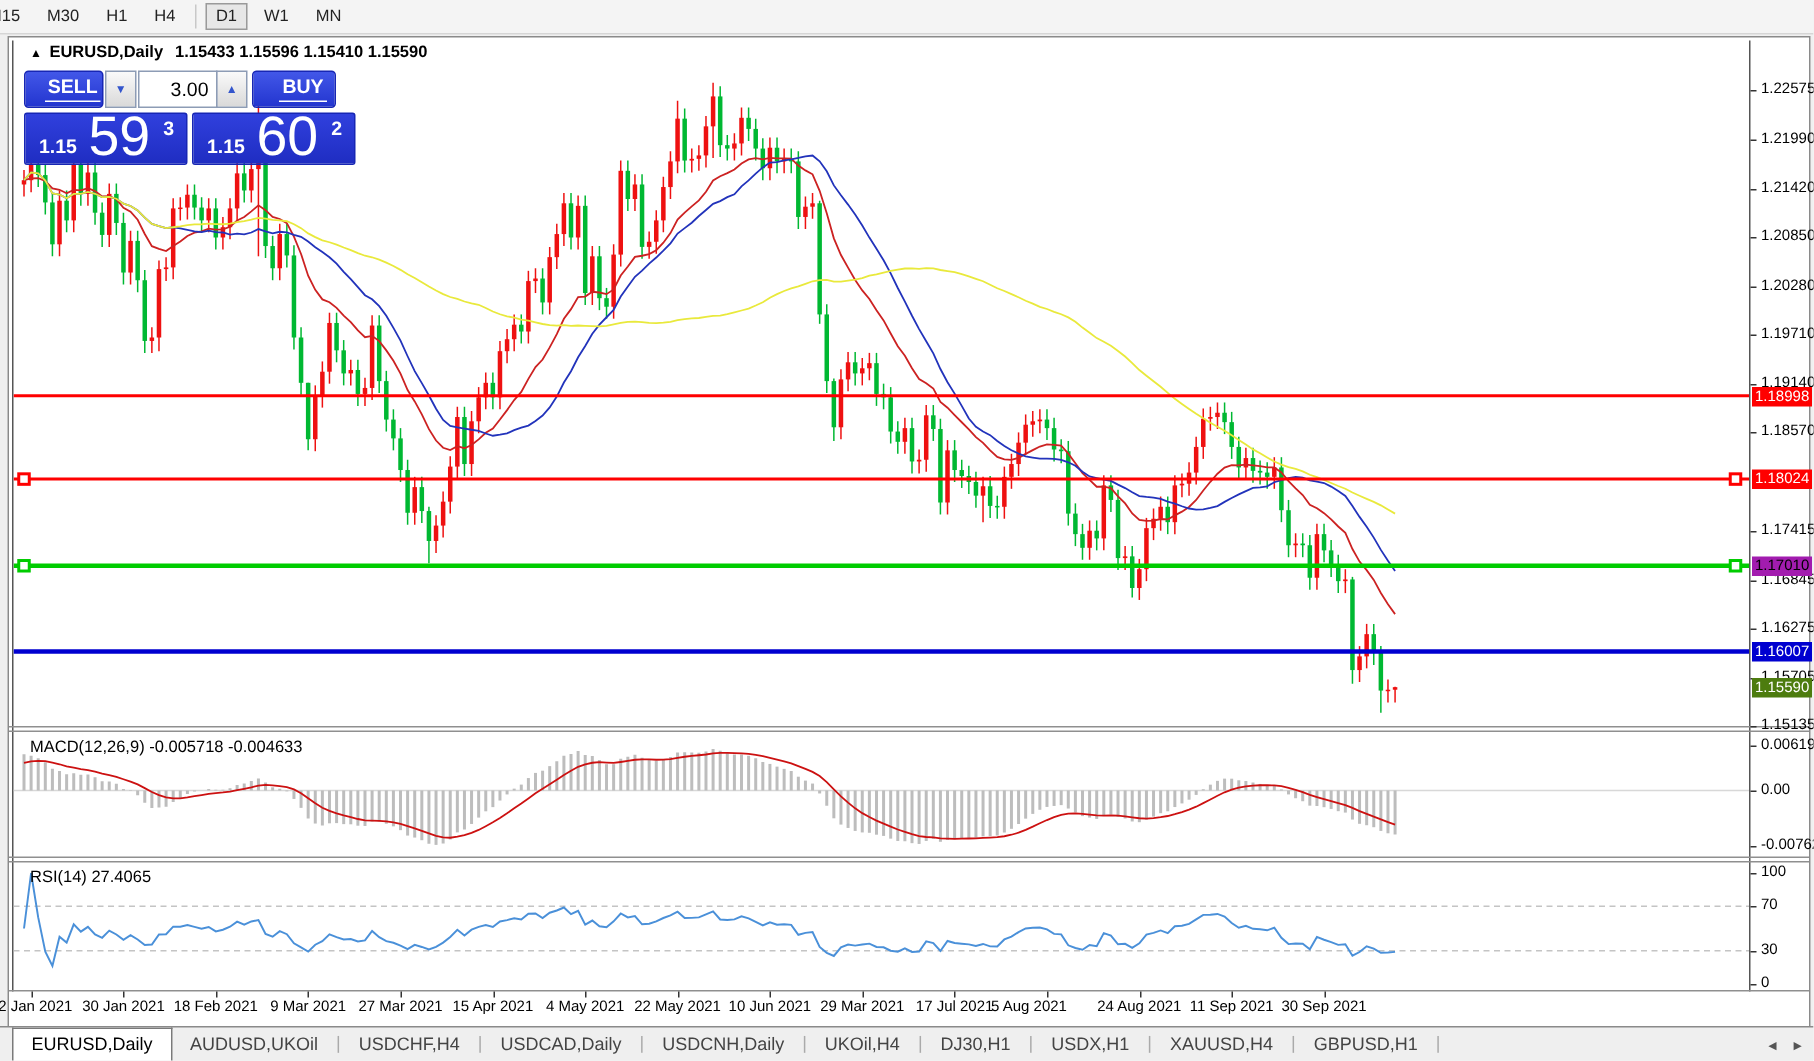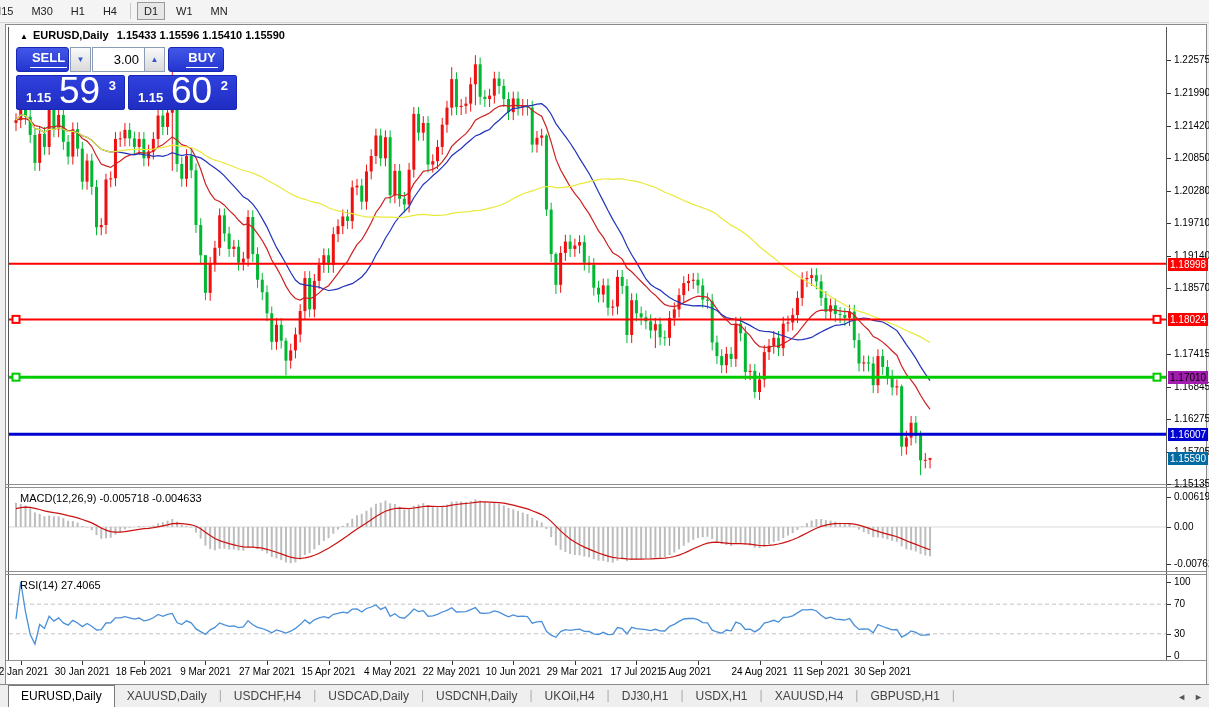--- a/index.html
+++ b/index.html
@@ -777,21 +777,21 @@
         <div class="scale-tick" style="top: 579.202px;"></div>
         <div class="scale-lbl" style="top: 573.202px;">70</div>
         <div class="scale-tick" style="top: 608.803px;"></div>
         <div class="scale-lbl" style="top: 602.803px;">30</div>
         <div class="scale-tick" style="top: 631.004px;"></div>
         <div class="scale-lbl" style="top: 625.004px;">0</div>
         <div class="badge" style="top: 232.873px; background: rgb(255, 0, 0); color: rgb(255, 255, 255);">1.18998</div>
         <div class="badge" style="top: 288.384px; background: rgb(255, 0, 0); color: rgb(255, 255, 255);">1.18024</div>
         <div class="badge" style="top: 346.175px; background: #a21caf; color: rgb(0, 0, 0);">1.17010</div>
         <div class="badge" style="top: 403.339px; background: rgb(0, 0, 208); color: rgb(255, 255, 255);">1.16007</div>
-        <div class="badge" style="top: 427.105px; background: #0369a1; color: rgb(255, 255, 255);">1.15590</div>
+        <div class="badge" style="top: 427.105px; background: #4d7c0f; color: rgb(255, 255, 255);">1.15590</div>
       </div>
 
     <div id="trade-panel">
       <div class="tp-btn" style="left:5px;top:0;width:53px">
         <span class="cap">SELL</span>
       </div>
       <div class="spin" style="left:59px;top:0">▼</div>
       <input id="vol-field" value="3.00" style="">
       <div class="spin" style="left:133px;top:0">▲</div>
       <div class="tp-btn" style="left:157px;top:0;width:56px">
@@ -805,21 +805,21 @@
       <div class="quote-box" style="left:117px">
         <span class="small">1.15</span>
         <span class="big">60</span>
         <span class="sup">2</span>
       </div>
     </div>
   </div>
 
   <div id="tabbar">
       <div class="tab active">EURUSD,Daily</div>
-      <div class="tab">XAUUSD,Daily</div>
+      <div class="tab">AUDUSD,UKOil</div>
       <div class="tab-pipe">|</div>
       <div class="tab">USDCHF,H4</div>
       <div class="tab-pipe">|</div>
       <div class="tab">USDCAD,Daily</div>
       <div class="tab-pipe">|</div>
       <div class="tab">USDCNH,Daily</div>
       <div class="tab-pipe">|</div>
       <div class="tab">UKOil,H4</div>
       <div class="tab-pipe">|</div>
       <div class="tab">DJ30,H1</div>

